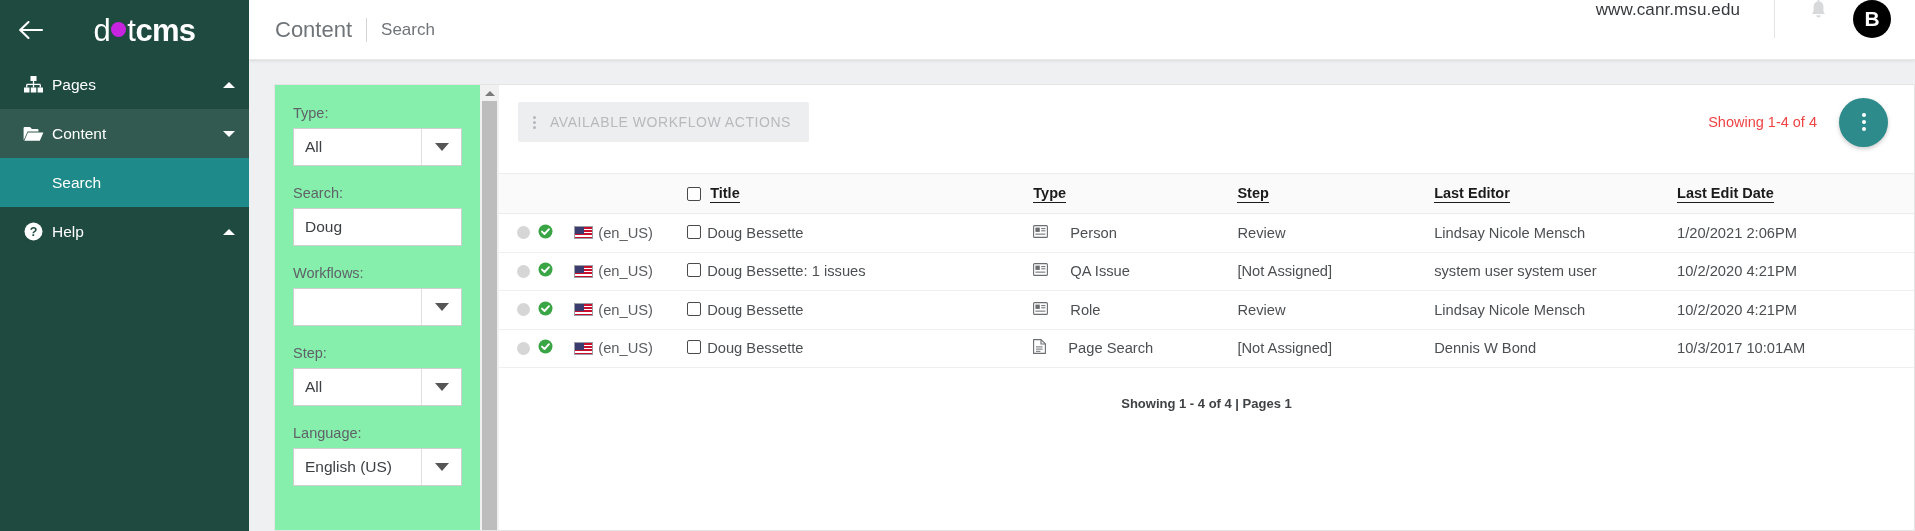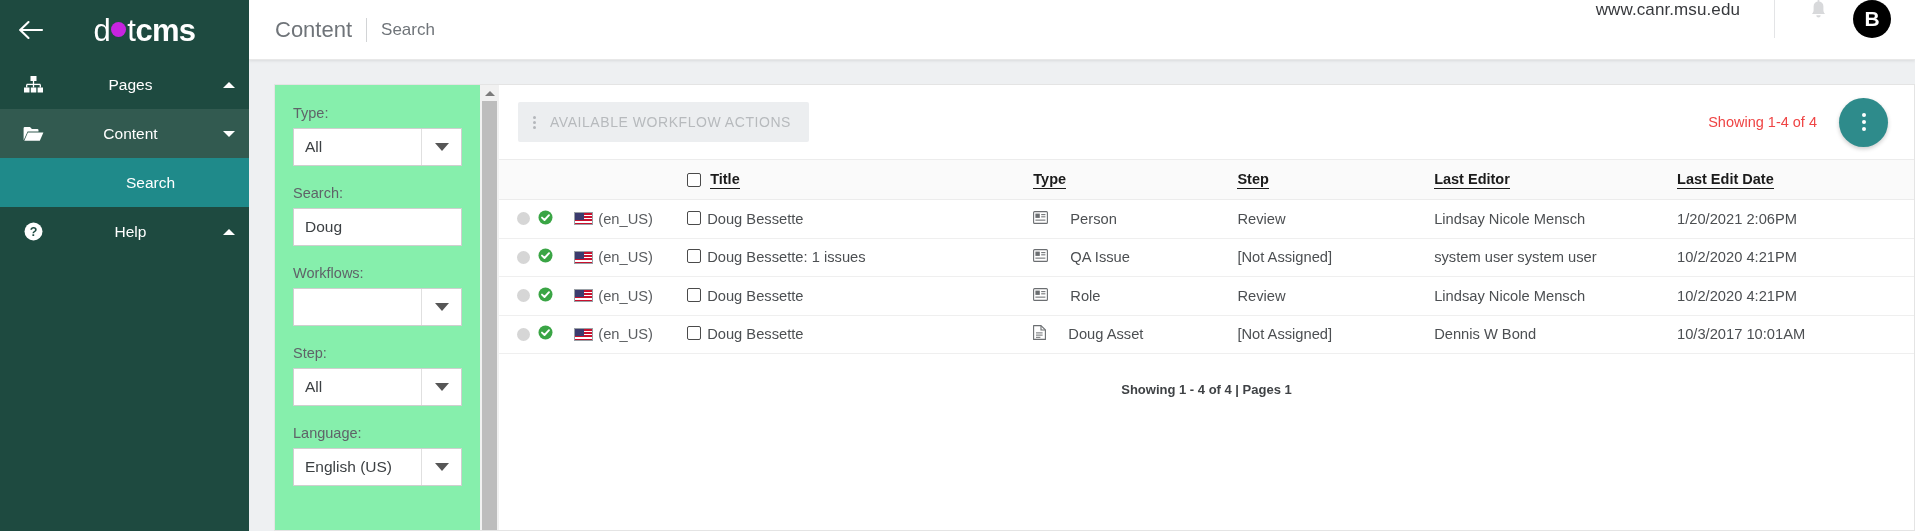--- a/index.html
+++ b/index.html
@@ -58,21 +58,21 @@
   .nav-item.active-parent { background: #325a50; }
   .nav-item.sub {
     background: #1e4a40; padding-left: 52px; height: 49px;
     font-size: 15.5px;
   }
   .nav-item.sub.selected { background: #1f8a8a; }
   .nav-icon {
     width: 38px; flex: 0 0 38px;
     display: flex; align-items: center; justify-content: center;
   }
-  .nav-label { flex: 1; text-align: center; }
+  .nav-label { flex: 1; }
   .nav-caret {
     width: 40px; flex: 0 0 40px;
     display: flex; align-items: center; justify-content: center;
   }
   .caret-up {
     width: 0; height: 0;
     border-left: 6px solid transparent;
     border-right: 6px solid transparent;
     border-bottom: 6px solid #ffffff;
   }
@@ -211,21 +211,21 @@
   .showing-top { font-size: 14.5px; color: #ef4444; margin-right: 22px; }
   .fab {
     width: 49px; height: 49px; border-radius: 50%;
     background: #2e8b8b;
     display: flex; align-items: center; justify-content: center;
     cursor: pointer; box-shadow: 0 2px 4px rgba(0,0,0,.2);
   }
   .fab .kebab-dots i { background: #ffffff; width: 4px; height: 4px; }
   .fab .kebab-dots { margin-right: 0; gap: 3px; }
 
-  table.grid { width: 100%; border-collapse: collapse; table-layout: fixed; }
+  table.grid { width: 100%; border-collapse: collapse; table-layout: fixed; margin-top: 14px; }
   table.grid th {
     background: #fafafa;
     border-top: 1px solid #ececec; border-bottom: 1px solid #ececec;
     height: 40px; text-align: left;
     font-size: 14.5px; font-weight: 700; color: #1b1b1b;
     padding: 0;
   }
   table.grid th .hd {
     display: inline-block; border-bottom: 1px solid #1b1b1b;
     line-height: 1.25; cursor: pointer;
@@ -629,21 +629,21 @@
                 </td>
                 <td class="c-type c-pad">
                   <span class="type-cell">
                     <span><svg width="13" height="15" viewBox="0 0 13 15" aria-hidden="true">
                         <path d="M0.6 0.6 H8 L12.4 4.9 V14.4 H0.6 Z" fill="none" stroke="#6b6e71" stroke-width="1.1" stroke-linejoin="round"></path>
                         <path d="M8 0.8 V5 H12.2" fill="none" stroke="#6b6e71" stroke-width="1.1"></path>
                         <rect x="3" y="7.4" width="6.6" height="1" fill="#6b6e71"></rect>
                         <rect x="3" y="9.6" width="6.6" height="1" fill="#6b6e71"></rect>
                         <rect x="3" y="11.8" width="4.4" height="1" fill="#6b6e71"></rect>
                       </svg></span>
-                    <span>Doug Asset</span>
+                    <span>Page Search</span>
                   </span>
                 </td>
                 <td class="c-step c-pad"><span>[Not Assigned]</span></td>
                 <td class="c-edit c-pad"><span>Dennis W Bond</span></td>
                 <td class="c-date c-pad"><span>10/3/2017 10:01AM</span></td>
               </tr>
             </tbody>
         </table>
 
         <div class="grid-footer">Showing 1 - 4 of 4 | Pages 1</div>

